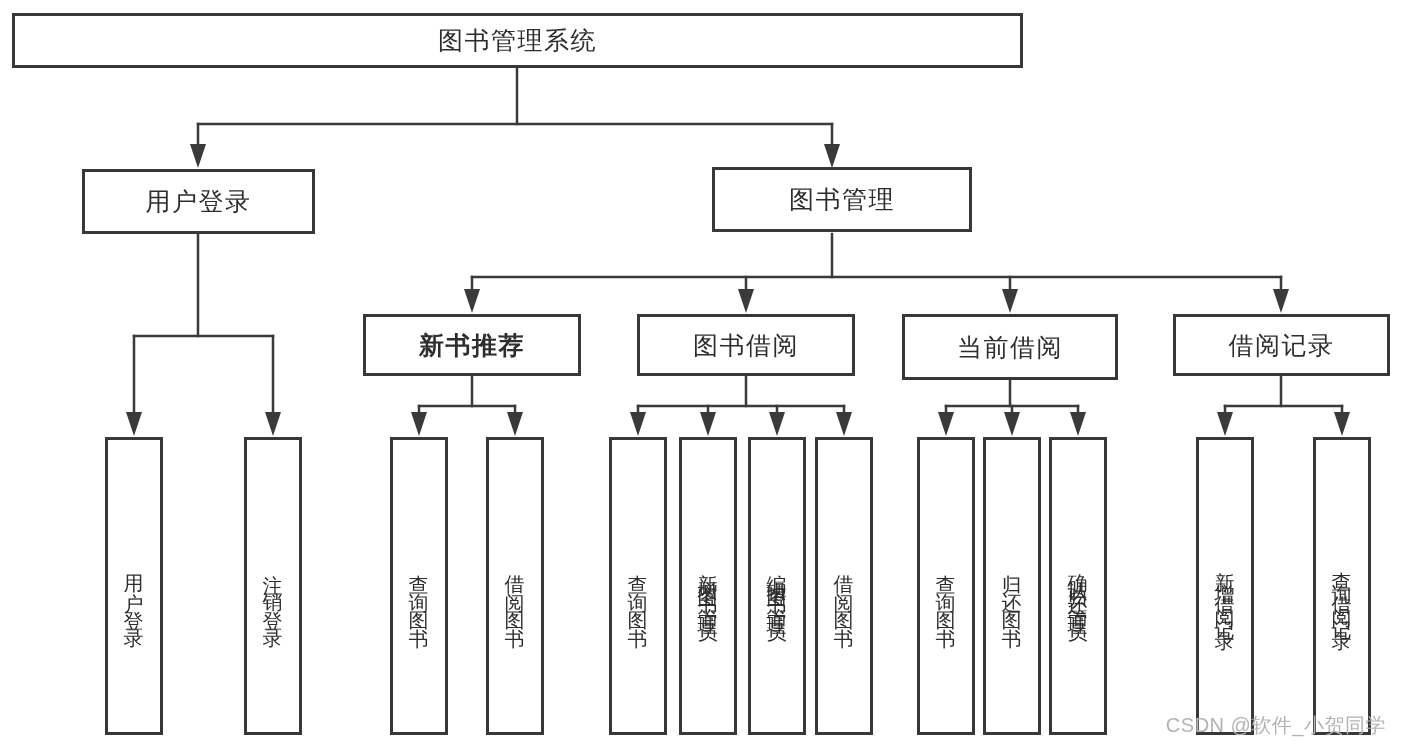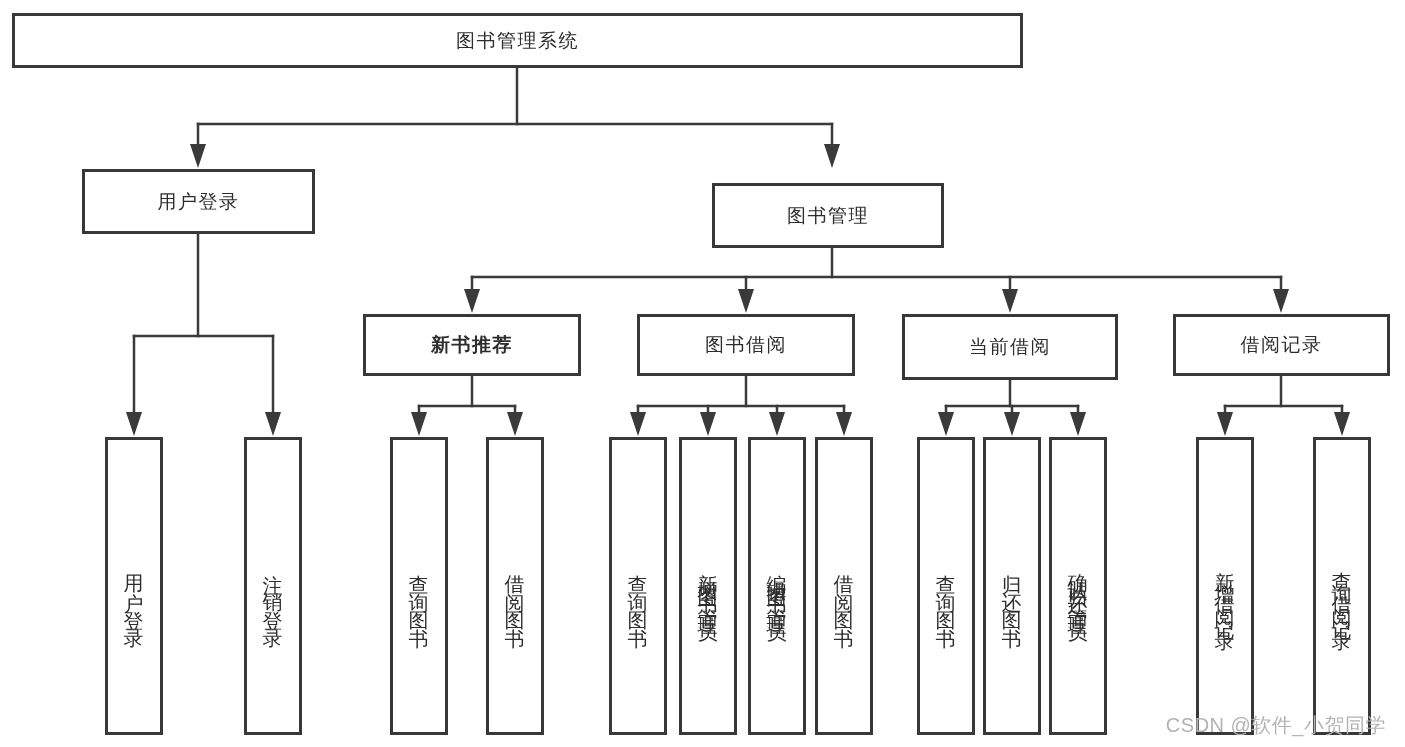--- a/index.html
+++ b/index.html
@@ -21,21 +21,21 @@
     position: absolute;
     box-sizing: border-box;
     background: #ffffff;
     border: 3px solid #383838;
     display: flex;
     align-items: center;
     justify-content: center;
     z-index: 1;
   }
   .hnode .hlabel {
-    font-size: 19px;
+    font-size: 25px;
     color: #2d2d2d;
     letter-spacing: 1.5px;
     white-space: nowrap;
   }
   .vnode {
     position: absolute;
     box-sizing: border-box;
     background: #ffffff;
     border: 3px solid #383838;
     display: flex;
@@ -120,21 +120,21 @@
     <polygon points="1342,436 1334,412 1350,412" fill="#3a3a3a"></polygon>
   </svg>
 
 <div class="hnode" style="left:12px; top:13px; width:1011px; height:55px;">
   <span class="hlabel">图书管理系统</span>
 </div>
 
 <div class="hnode" style="left:82px; top:169px; width:233px; height:65px;">
   <span class="hlabel">用户登录</span>
 </div>
-<div class="hnode" style="left:712px; top:183px; width:232px; height:65px;">
+<div class="hnode" style="left:712px; top:167px; width:260px; height:65px;">
   <span class="hlabel">图书管理</span>
 </div>
 
 <div class="hnode" style="left:363px; top:314px; width:218px; height:62px;font-weight:bold;">
   <span class="hlabel">新书推荐</span>
 </div>
 <div class="hnode" style="left:637px; top:314px; width:218px; height:62px;">
   <span class="hlabel">图书借阅</span>
 </div>
 <div class="hnode" style="left:902px; top:314px; width:216px; height:66px;">

